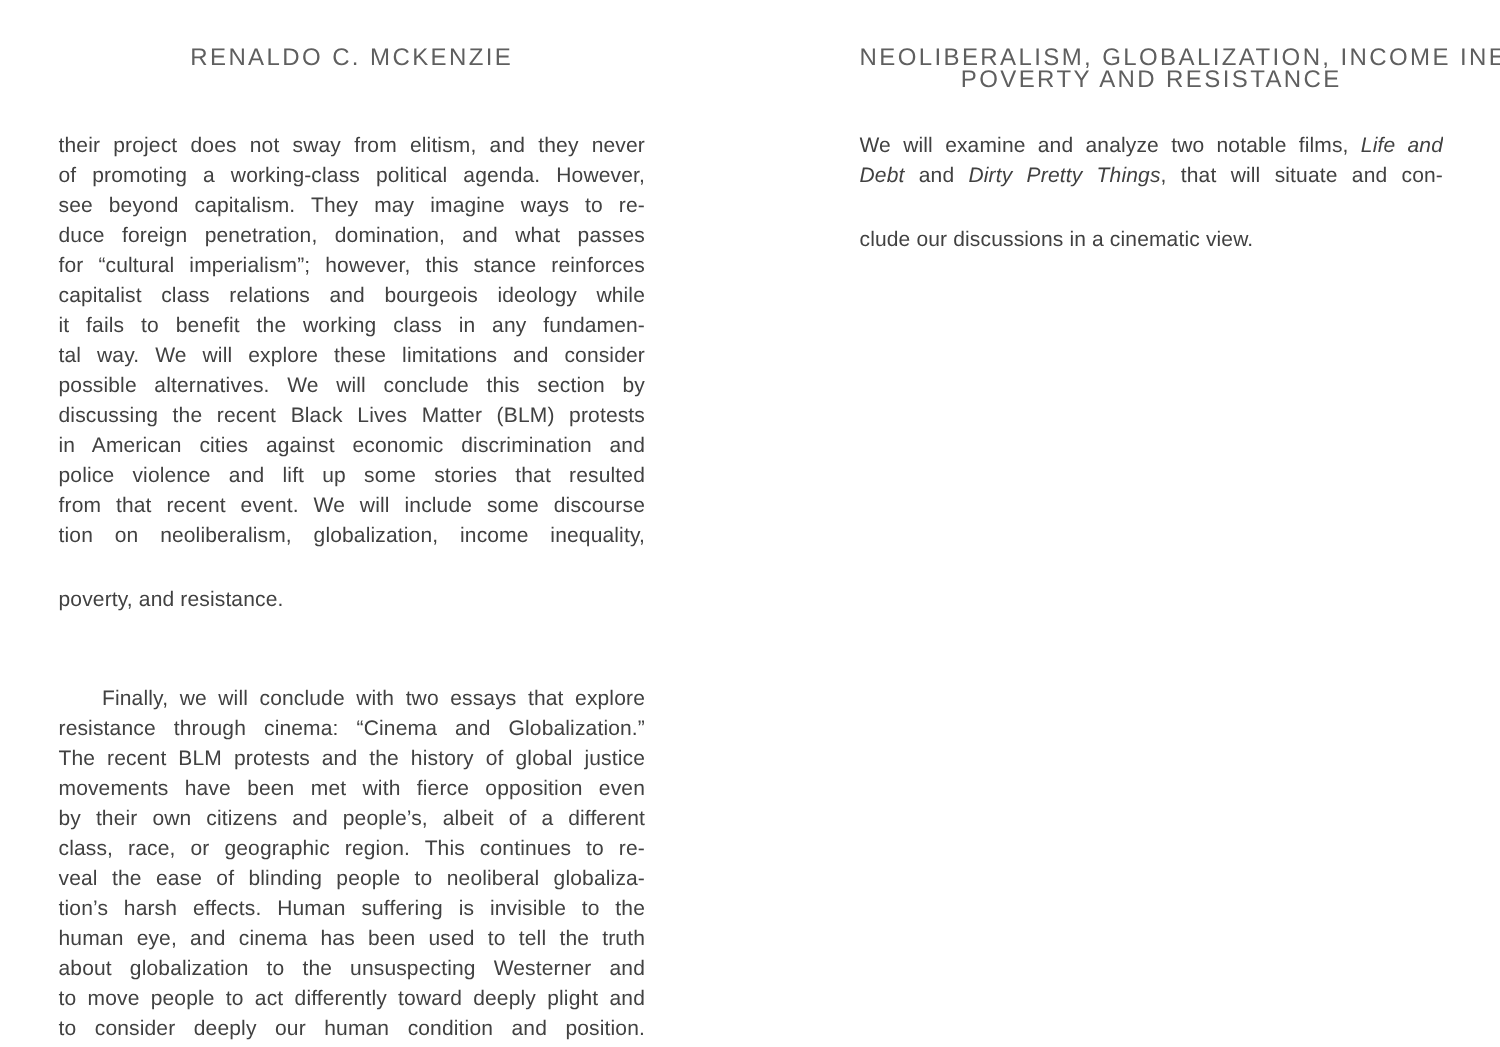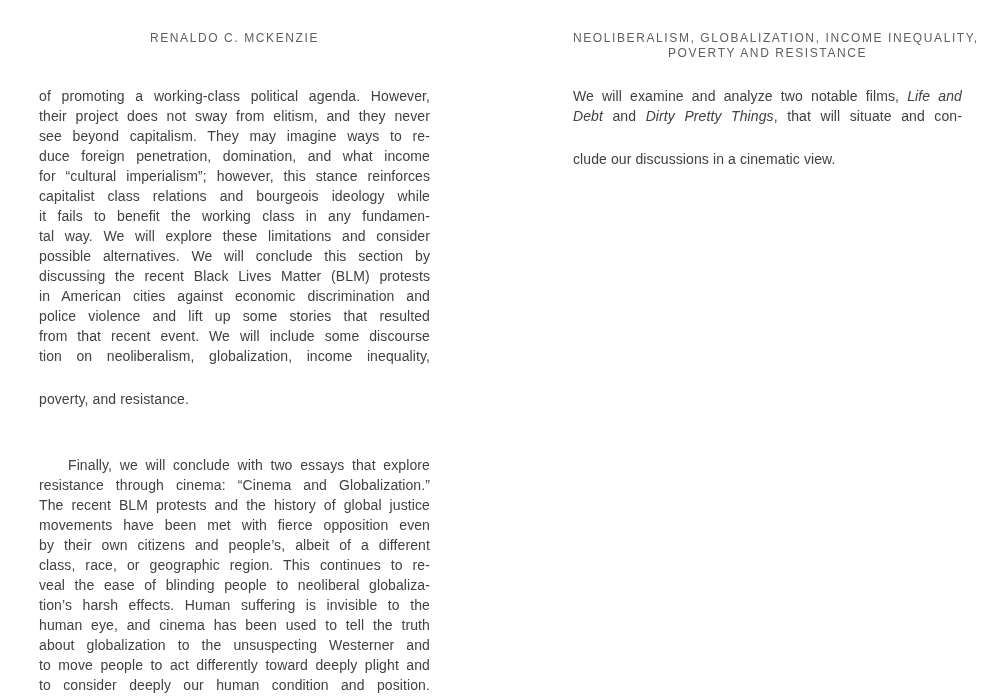--- a/index.html
+++ b/index.html
@@ -26,21 +26,21 @@
   }
   .page.left  { left: 39px;  width: 391px; }
   .page.right { left: 573px; width: 389px; }
 
   .running-header {
     position: absolute;
     top: 31px;
     left: 0;
     right: 0;
     text-align: center;
-    font-size: 12px;
+    font-size: 16px;
     line-height: 15px;
     letter-spacing: 1.6px;
     color: var(--header-text, #5f5f5f);
     white-space: nowrap;
   }
   .running-header .hdr-line { white-space: nowrap; }
 
   .body-text {
     position: absolute;
     top: 86px;
@@ -64,24 +64,24 @@
 </style>
 </head>
 <body>
 
 <div class="spread">
 
   <div class="page left">
     <div class="running-header">RENALDO C. MCKENZIE</div>
     <div class="body-text">
         <div class="para">
+          <div class="line"><span>their project does not sway from elitism, and they never</span></div>
           <div class="line"><span>of promoting a working-class political agenda. However,</span></div>
-          <div class="line"><span>their project does not sway from elitism, and they never</span></div>
           <div class="line"><span>see beyond capitalism. They may imagine ways to re-</span></div>
-          <div class="line"><span>duce foreign penetration, domination, and what income</span></div>
+          <div class="line"><span>duce foreign penetration, domination, and what passes</span></div>
           <div class="line"><span>for “cultural imperialism”; however, this stance reinforces</span></div>
           <div class="line"><span>capitalist class relations and bourgeois ideology while</span></div>
           <div class="line"><span>it fails to benefit the working class in any fundamen-</span></div>
           <div class="line"><span>tal way. We will explore these limitations and consider</span></div>
           <div class="line"><span>possible alternatives. We will conclude this section by</span></div>
           <div class="line"><span>discussing the recent Black Lives Matter (BLM) protests</span></div>
           <div class="line"><span>in American cities against economic discrimination and</span></div>
           <div class="line"><span>police violence and lift up some stories that resulted</span></div>
           <div class="line"><span>from that recent event. We will include some discourse</span></div>
           <div class="line"><span>tion on neoliberalism, globalization, income inequality,</span></div>

